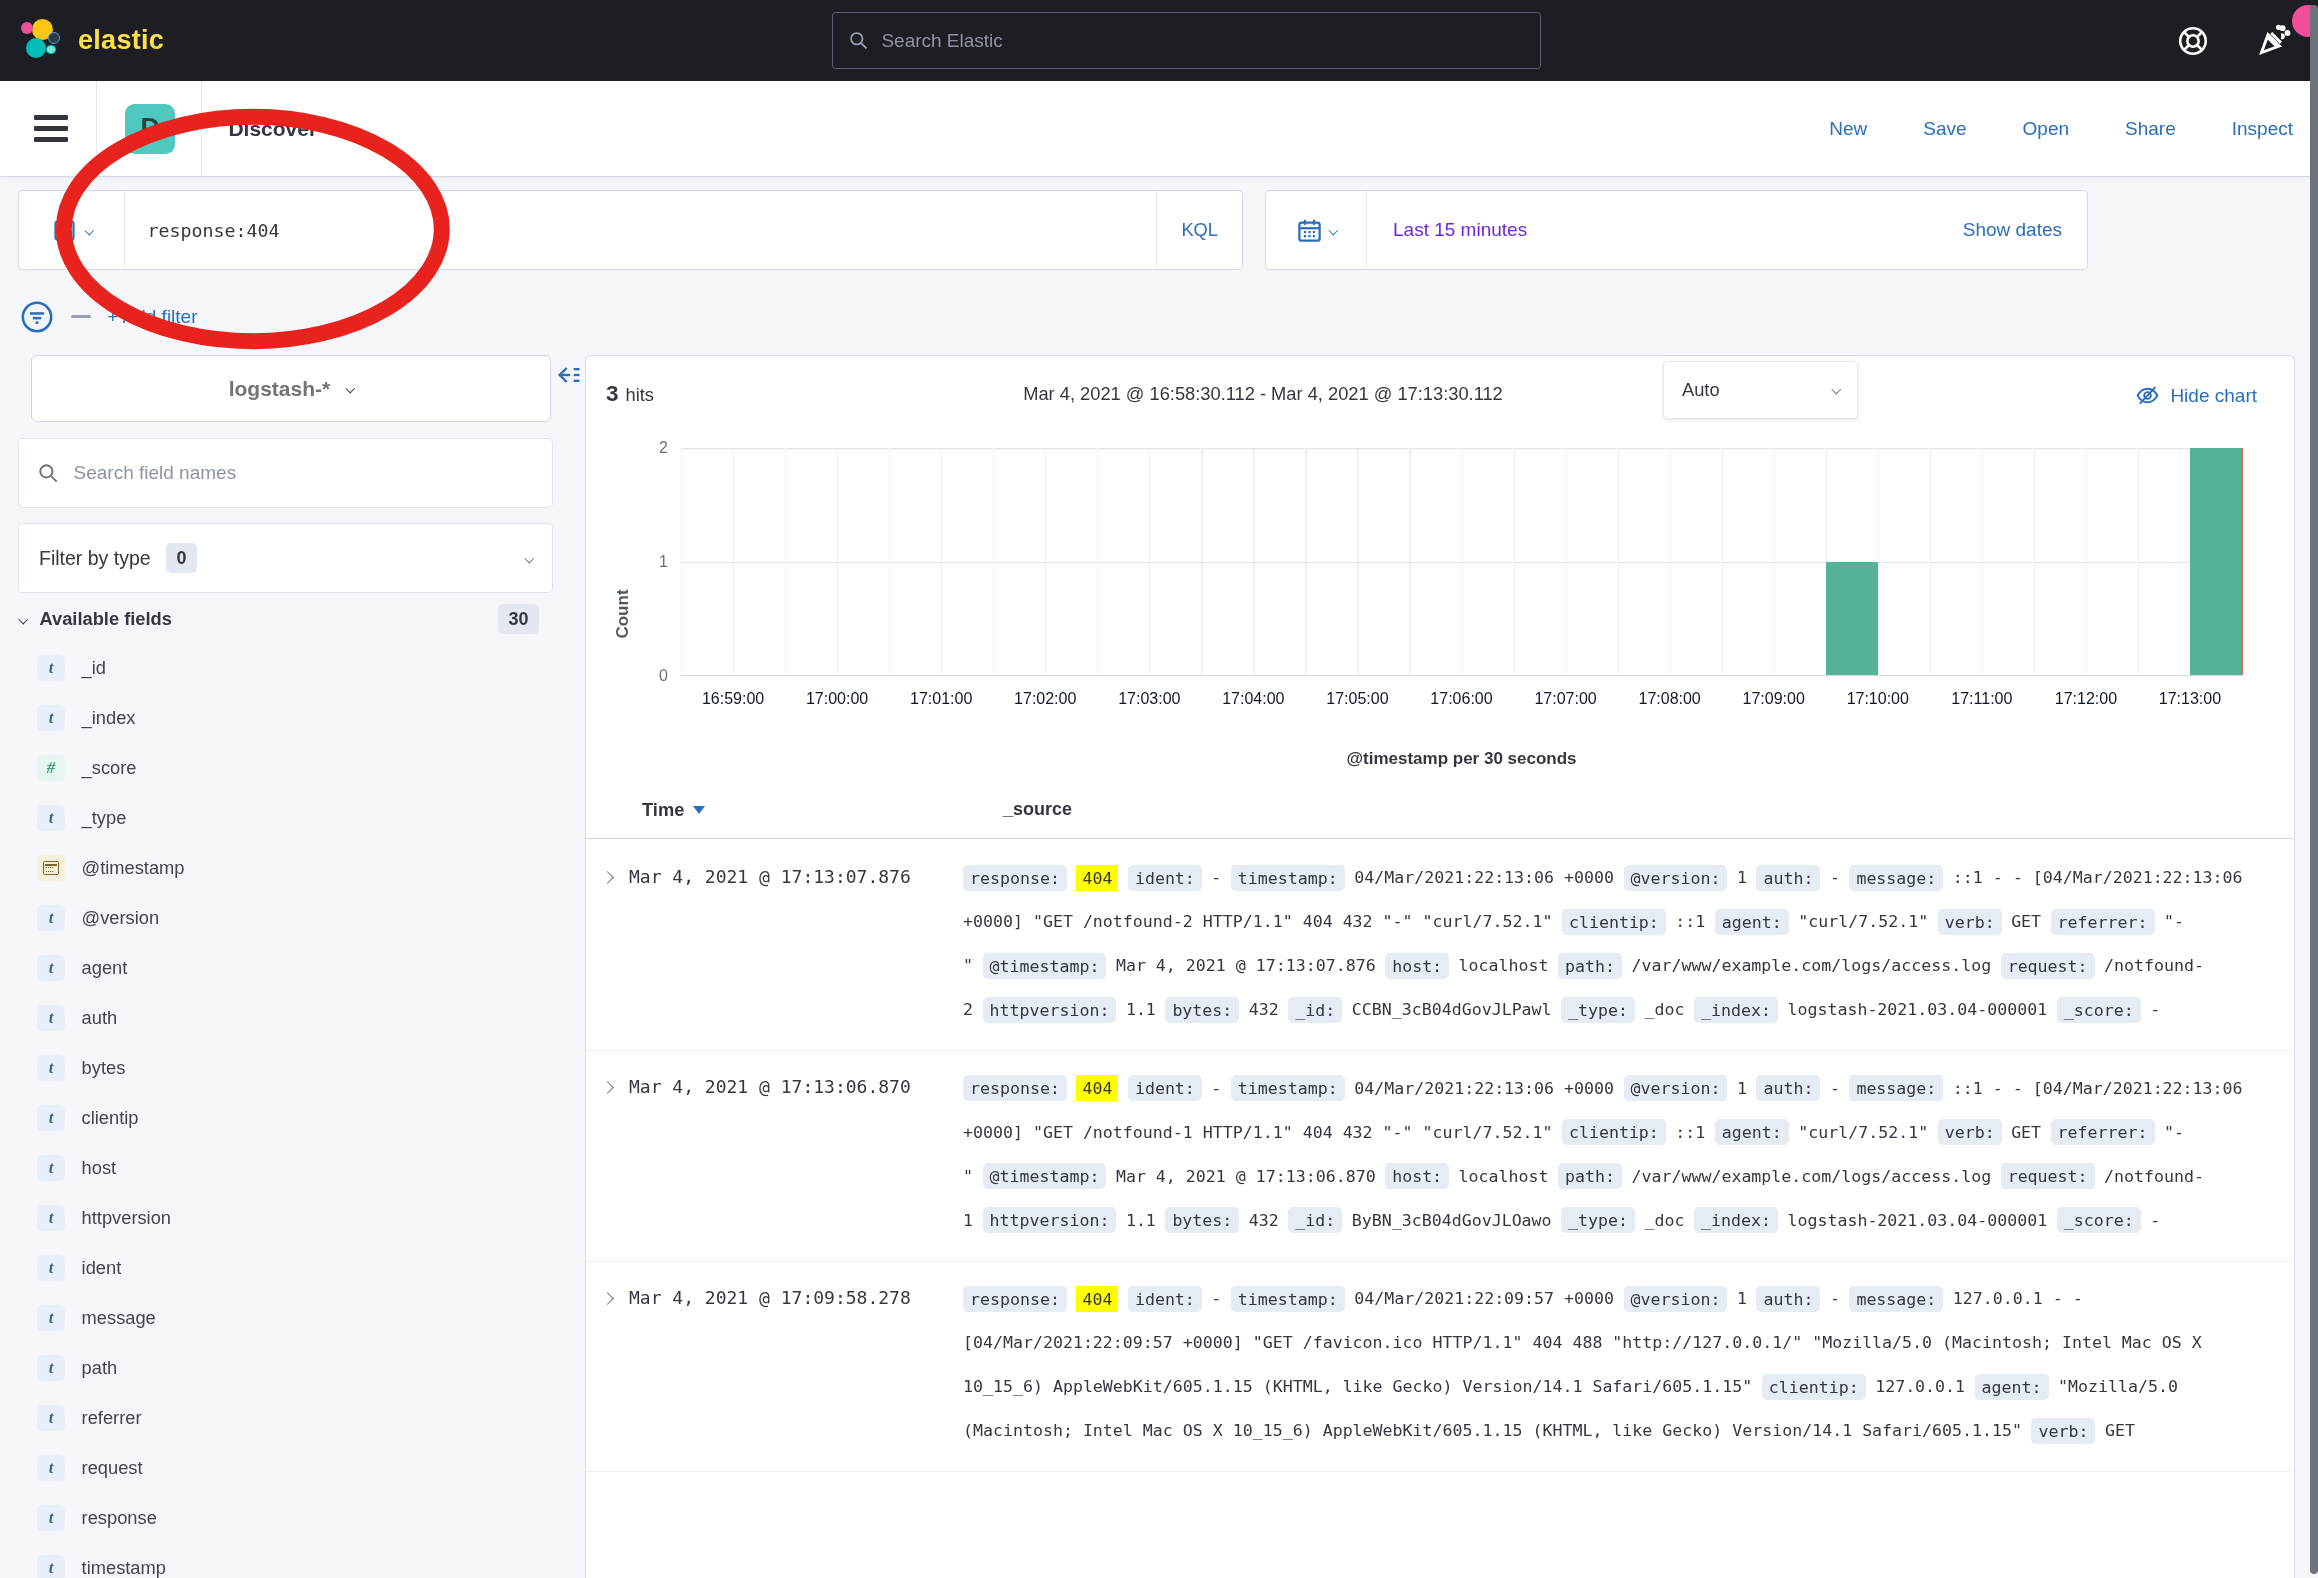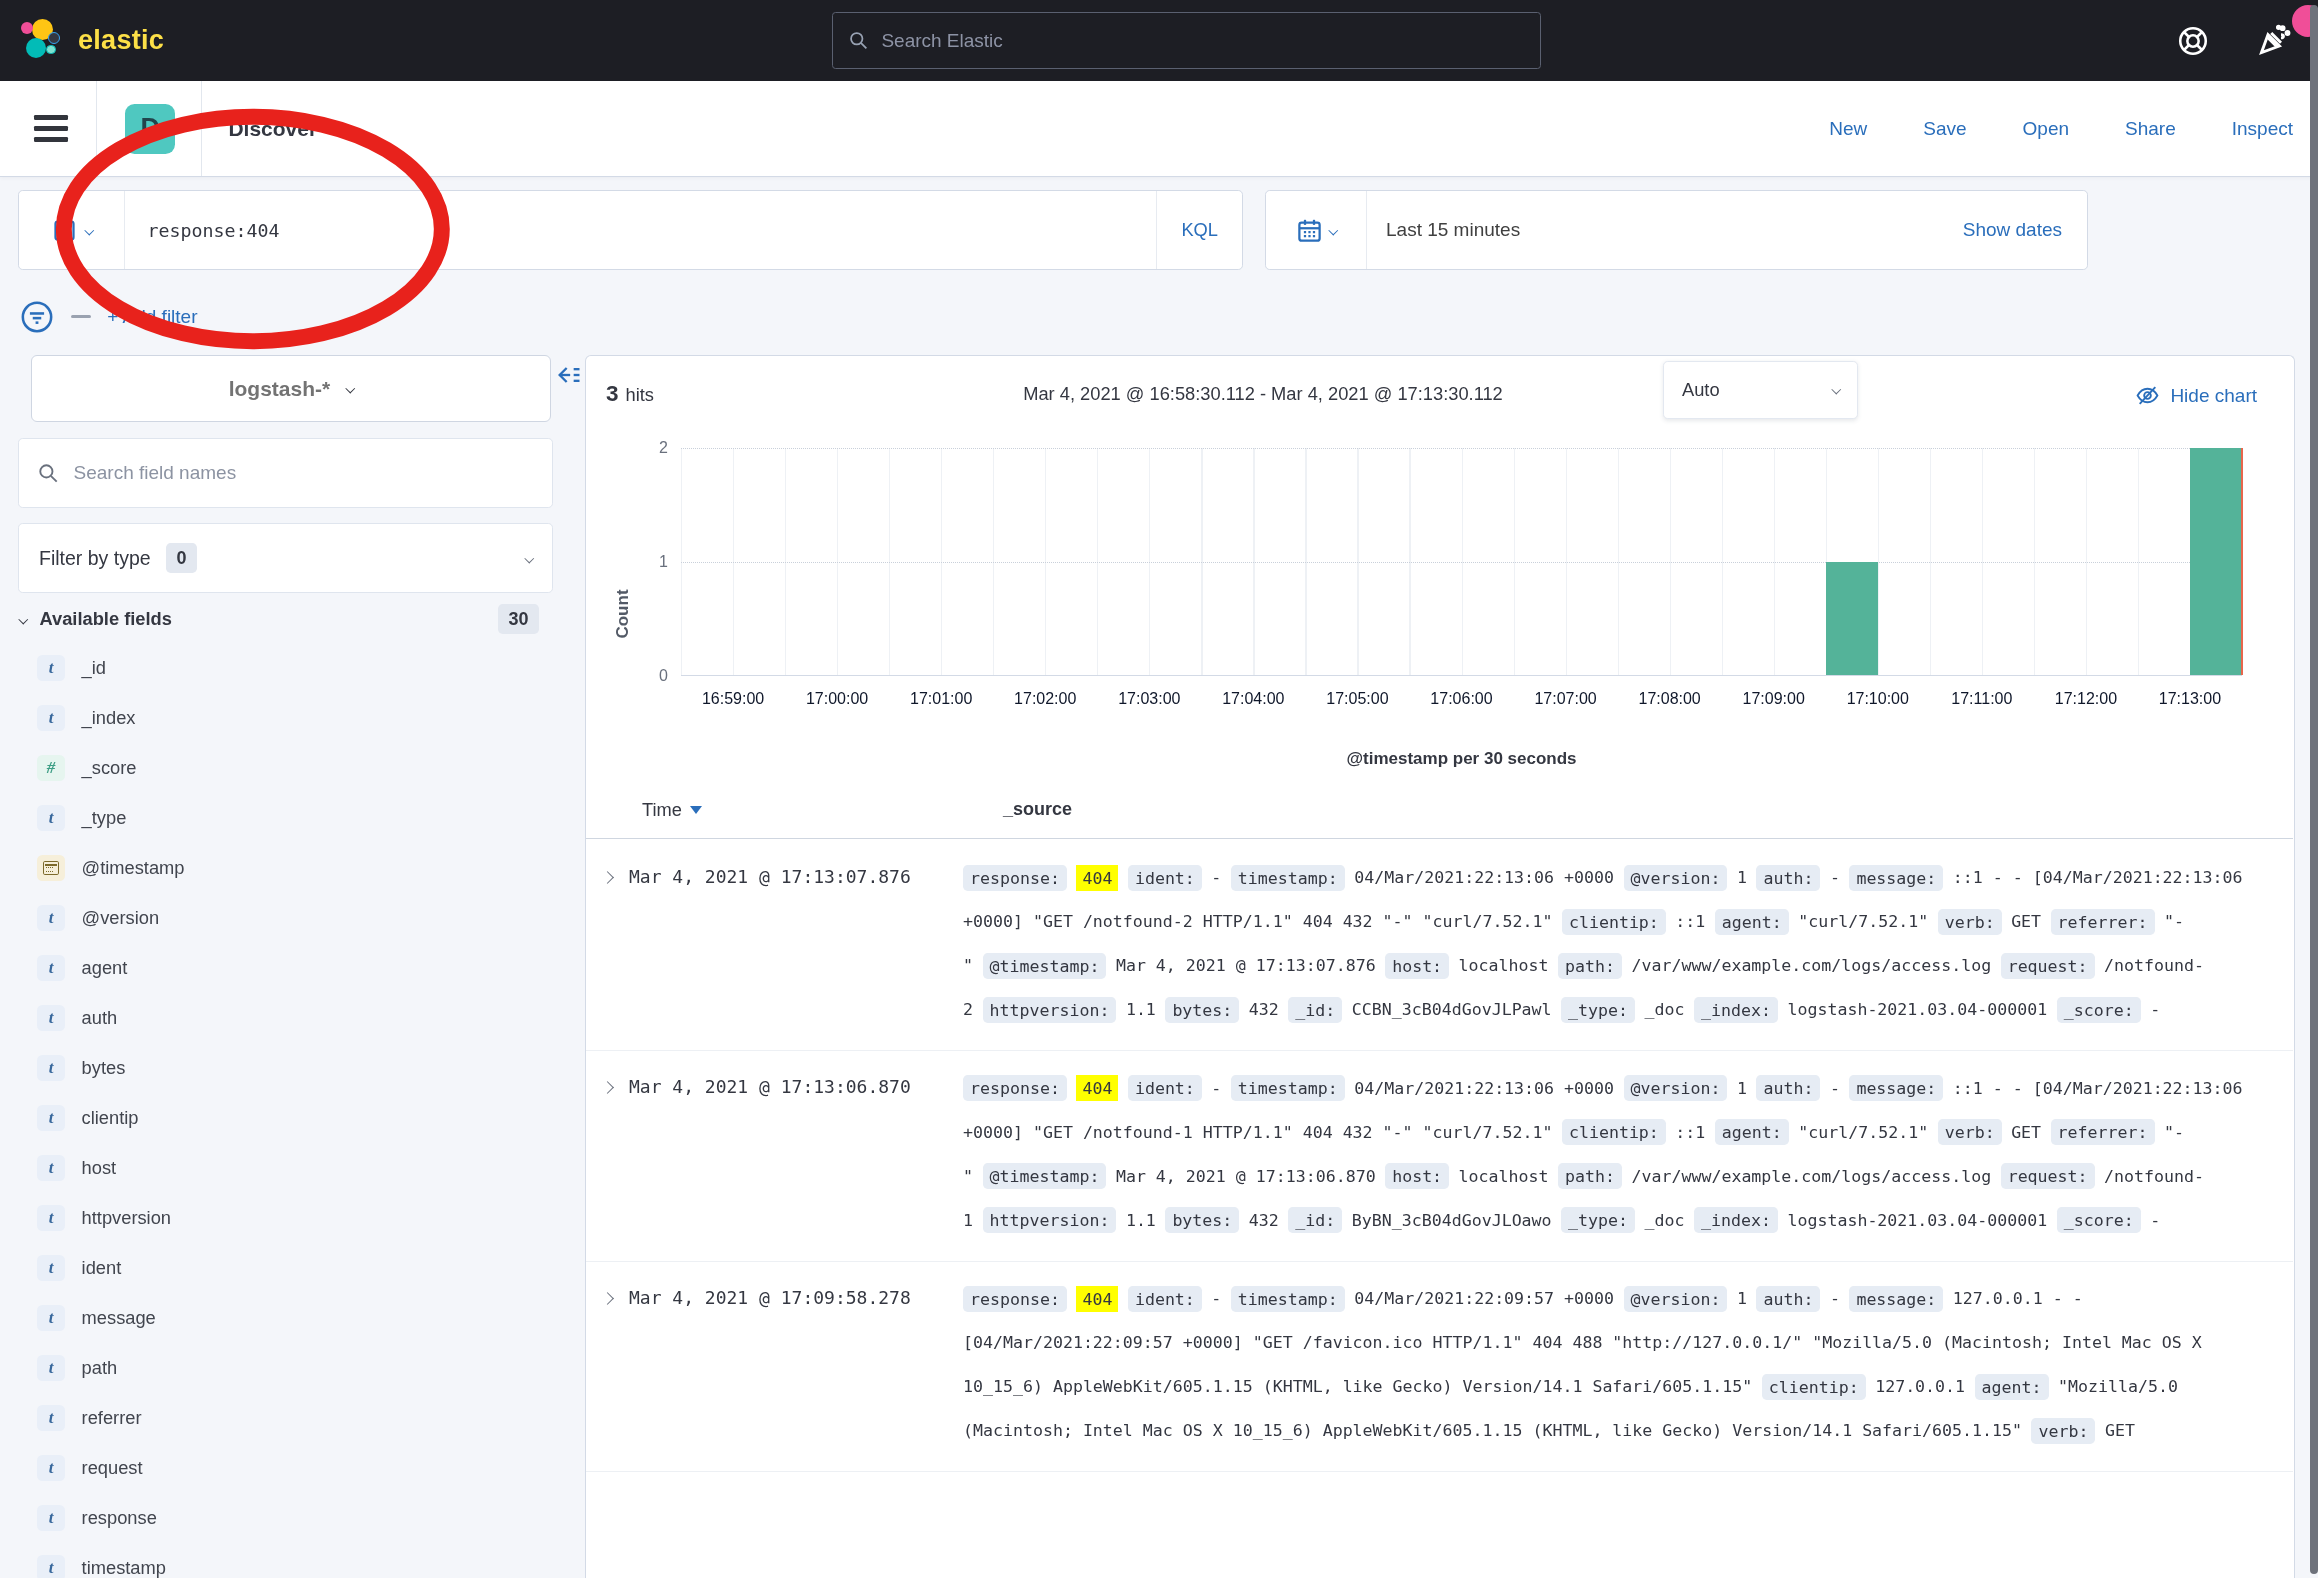--- a/index.html
+++ b/index.html
@@ -49,21 +49,21 @@
   .q-icons { width:106px; height:100%; display:flex; align-items:center; justify-content:center;
             gap:8.3px; color:#2a6ebb; border-right:1.2px solid #e7ebf1; }
   .q-text { margin-left:22.5px; font-family:"DejaVu Sans Mono","Liberation Mono",monospace;
             font-size:18.3px; color:#343741; }
   .q-lang { margin-left:auto; height:100%; display:flex; align-items:center; padding:0 24px;
             border-left:1.2px solid #e7ebf1; color:#2a6ebb; font-size:18.3px; }
   .datebox { position:absolute; left:1265px; top:13px; width:823px; height:80px; background:#fff;
             border:1.2px solid #d3dae6; border-radius:4.7px; display:flex; align-items:center; }
   .cal-seg { width:101px; height:100%; display:flex; align-items:center; justify-content:center;
             gap:7px; color:#2a6ebb; border-right:1.2px solid #e7ebf1; }
-  .time-range { margin-left:19px; font-size:19px; color:#404040;text-align:center; }
+  .time-range { margin-left:26px; font-size:19px; color:#6d28d9;text-align:center; }
   .show-dates { margin-left:auto; margin-right:25px; color:#2a6ebb; font-size:19px; cursor:pointer; }
   .refresh-btn { position:absolute; left:2107px; top:13px; width:203px; height:80px; background:#176fc1;
             border-radius:4.7px; color:#fff; display:flex; align-items:center; justify-content:center;
             gap:12px; font-size:19.5px; cursor:pointer; }
   .filterrow { position:absolute; left:20px; top:284px; height:65px; display:flex;
             align-items:center; gap:16.6px; }
   .filter-dash { width:20px; height:3px; background:#9aa2b0; border-radius:1.8px; }
   .add-filter { color:#2a6ebb; font-size:19px; cursor:pointer; }
 
   
@@ -142,21 +142,21 @@
           background:#e7664c; }
   .xaxis { position:absolute; left:95px; top:263px; width:1561px; height:27px; }
   .xaxis span { position:absolute; transform:translateX(-50%); font-size:16px; color:#0f172a;
           white-space:nowrap; }
   .xlabel { position:absolute; left:95px; top:322px; width:1561px; text-align:center;
           font-size:17px; font-weight:700; color:#343741; }
 
   
   .thead { position:absolute; left:0; right:1.2px; top:430px; height:53px;
            border-bottom:1.8px solid #cfd6e0; }
-  .th-time { position:absolute; left:56px; top:13px; font-size:18.3px; font-weight:400;
+  .th-time { position:absolute; left:56px; top:13px; font-size:18.3px; font-weight:700;
            display:flex; align-items:center; gap:8.3px; cursor:pointer; }
   .sort-down { width:0; height:0; border-left:6.5px solid transparent;
            border-right:6.5px solid transparent; border-top:8.3px solid #2a6ebb; }
   .th-source { position:absolute; left:417px; top:13px; font-size:18px; font-weight:700; }
   .doc-rows { position:absolute; left:0; right:1.2px; top:485px; bottom:0; overflow:hidden; }
   .docrow { display:flex; padding:15.4px 0 18px 0; border-bottom:1.2px solid #edf0f4; }
   .expand { width:43px; padding-left:16.6px; padding-top:13px; cursor:pointer; }
   .tcol { width:334px; font-family:"DejaVu Sans Mono","Liberation Mono",monospace;
           font-size:18px; padding-top:9.5px; color:#343741; white-space:nowrap; }
   .scol { flex:1; padding-right:33px; font-family:"DejaVu Sans Mono","Liberation Mono",monospace;

